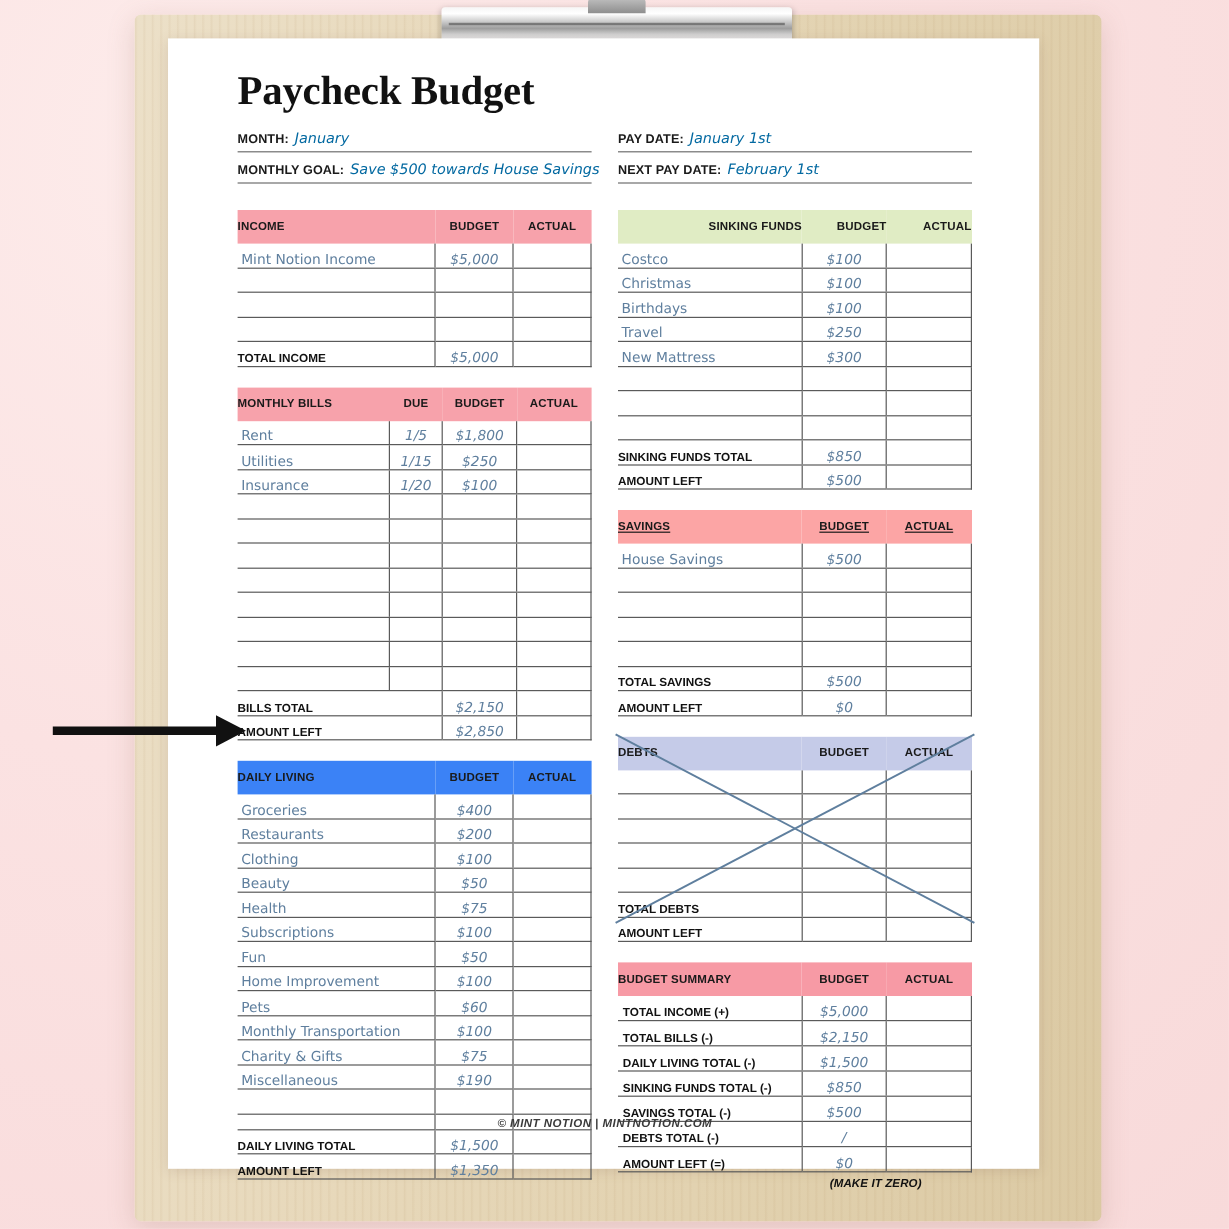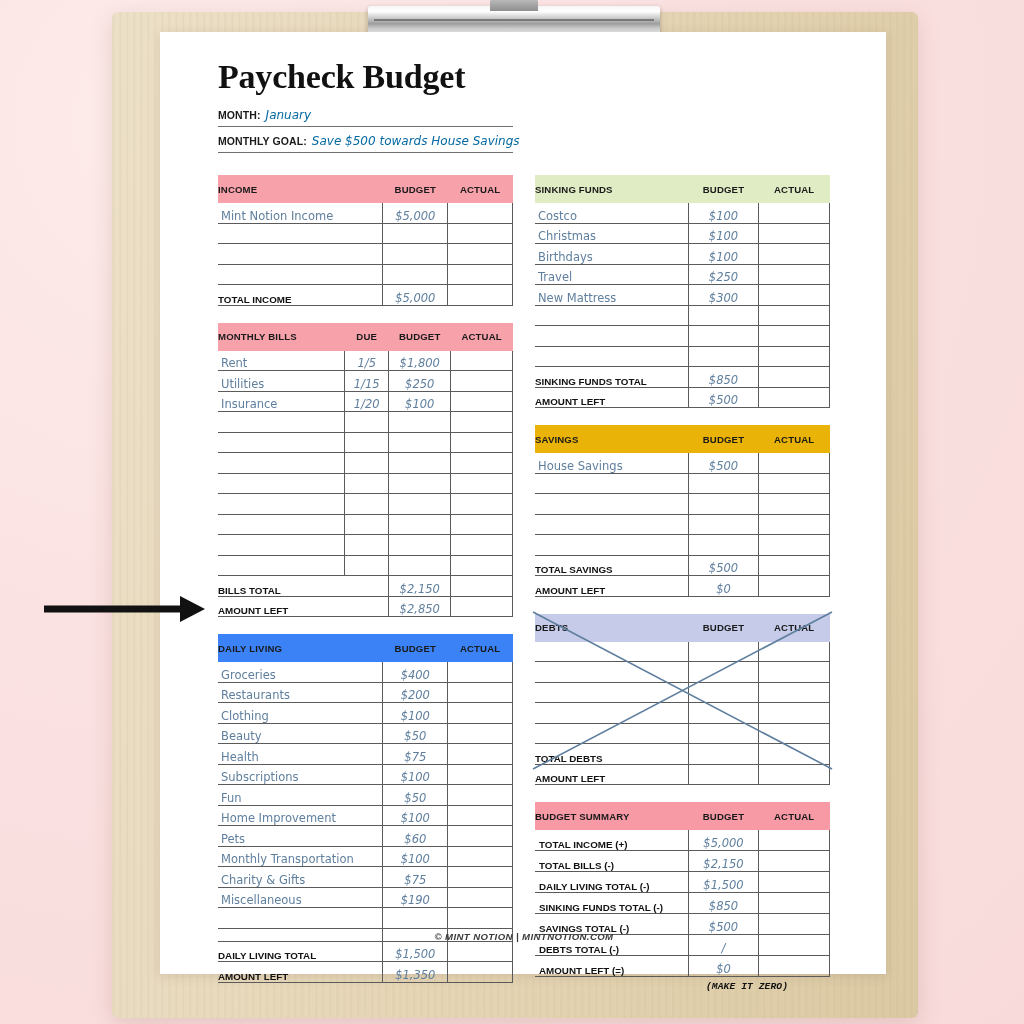--- a/index.html
+++ b/index.html
@@ -67,21 +67,21 @@
     left: 6px;
     right: 6px;
     top: 13px;
     height: 2px;
     background: rgba(40,40,40,0.45);
   }
 
   
   #paper {
     position: absolute;
-    left: 160px;
+    left: 140px;
     top: 32px;
     width: 726px;
     height: 942px;
     background: #ffffff;
     box-shadow: 0 2px 10px rgba(120,90,80,0.18);
     padding: 0;
     box-sizing: border-box;
   }
   #paper-inner {
     position: absolute;
@@ -157,22 +157,22 @@
     height: 28px;
     text-align: left;
     padding-left: 4px;
     vertical-align: middle;
     white-space: nowrap;
   }
   .hdr th.c { text-align: center; padding-left: 0; }
 
   
   .hdr.pink   th { background: #f7a2ab; }
-  .hdr.green  th { background: #e0ecc4; }
-  .hdr.mint   th { background: #eab308; }
+  .hdr.green  th { background: #e0ecc4; text-align: right; }
+  .hdr.mint   th { background: #fca5a5; text-decoration: underline; }
   .hdr.peach  th { background: #3b82f6; }
   .hdr.blue   th { background: #c5cbe8; }
   .hdr.summary th { background: #f79aa5; }
 
   
   tr.row td {
     height: 19.5px;
     border-bottom: 1.3px solid #5a5a5a;
     vertical-align: bottom;
   }
@@ -248,21 +248,20 @@
 
   .make-zero {
     text-align: right;
     padding-right: 42px;
     font-size: 9.6px;
     font-weight: bold;
     font-style: italic;
     color: #111;
     margin-top: 4px;
     letter-spacing: 0.1px;
-    font-family: Liberation Mono, monospace;
   }
 
   
   .cross-svg {
     position: absolute;
     left: -6px;
     top: -6px;
     width: 307px;
     height: 165px;
     pointer-events: none;
@@ -308,20 +307,30 @@
         <div class="head-col">
           <div class="head-row">
             <span class="head-label">MONTH:</span>
             <span class="hand">January</span>
           </div>
           <div class="head-row">
             <span class="head-label">MONTHLY GOAL:</span>
             <span class="hand">Save $500 towards House Savings</span>
           </div>
         </div>
+        <div class="head-col">
+          <div class="head-row">
+            <span class="head-label">PAY DATE:</span>
+            <span class="hand">January 1st</span>
+          </div>
+          <div class="head-row">
+            <span class="head-label">NEXT PAY DATE:</span>
+            <span class="hand">February 1st</span>
+          </div>
+        </div>
       </div>
 
       <div class="body-cols">
 
         <div class="col">
 
           <div class="block">
             <table class="sheet">
               <colgroup>
                   <col style="width:56%">

